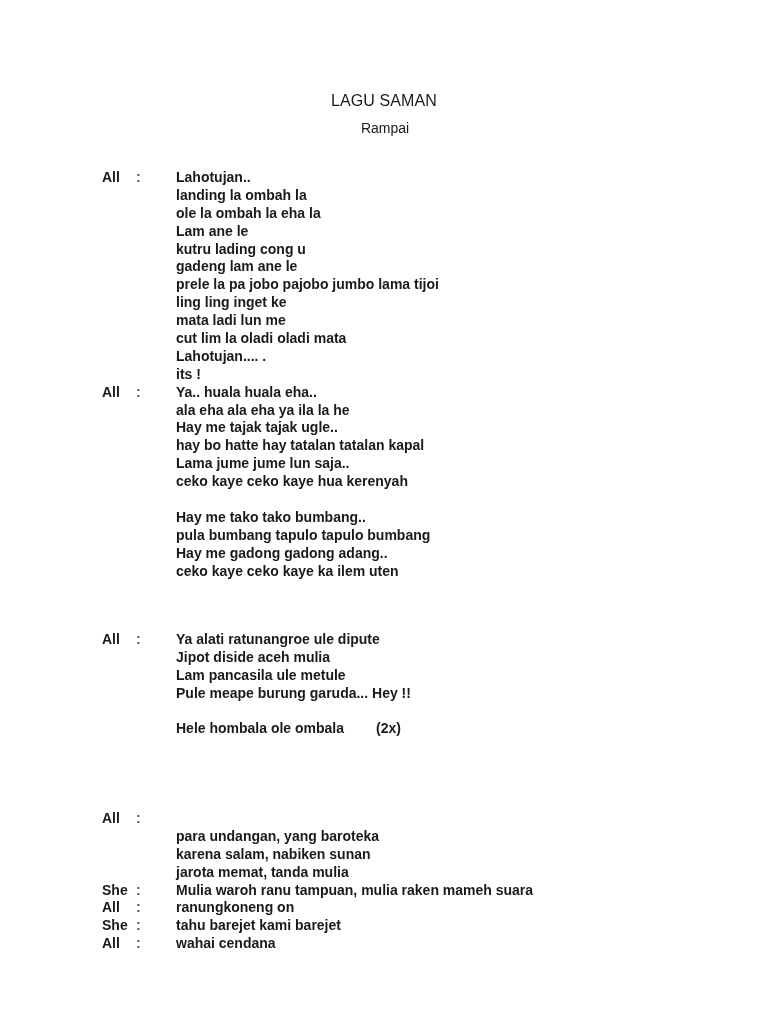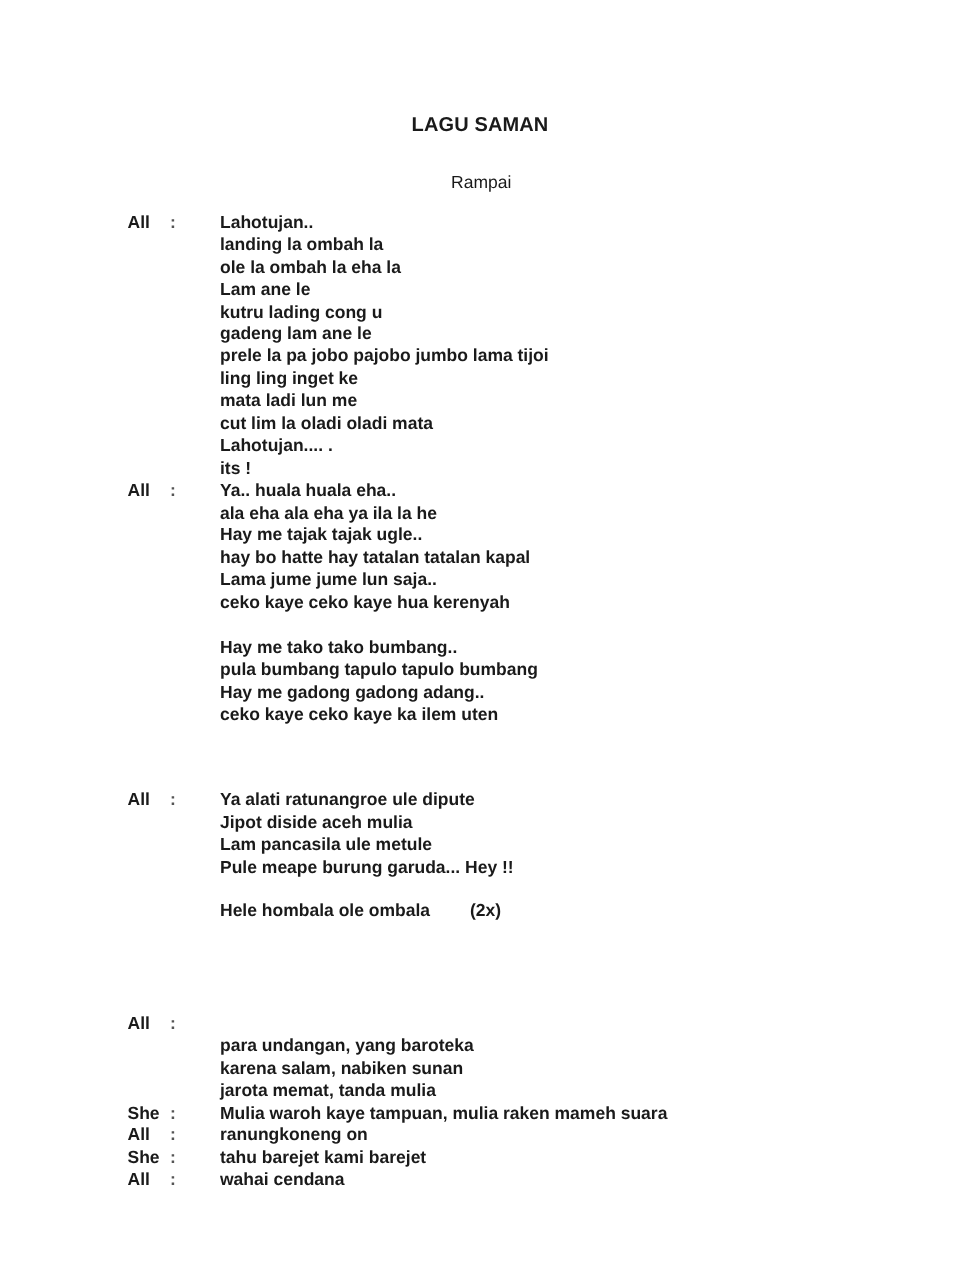--- a/index.html
+++ b/index.html
@@ -1,20 +1,20 @@
 <!DOCTYPE html>
 <html><head>
 <meta charset="utf-8">
 <style>
   html, body { margin: 0; padding: 0; background: #ffffff; }
   body { width: 768px; height: 1024px; position: relative; overflow: hidden;
          font-family: "Liberation Sans", "DejaVu Sans", sans-serif; color: #1a1a1a; }
   .title { position: absolute; left: 0; width: 768px; top: 92px; text-align: center;
-           font-weight: bold; font-size: 16px; letter-spacing: 0.1px; }
-  .subtitle { position: absolute; left: 0; width: 768px; top: 137px; text-align: center;
+           font-weight: normal; font-size: 16px; letter-spacing: 0.1px; }
+  .subtitle { position: absolute; left: 0; width: 768px; top: 120px; text-align: center;
               font-size: 14px; padding-left: 2px; box-sizing: border-box; }
   .section { position: absolute; left: 0; width: 768px; font-weight: bold; }
   .row { position: relative; height: 17.9px; font-size: 14px; line-height: 17.9px; white-space: nowrap; }
   .speaker { position: absolute; left: 102px; top: 0; }
   .colon { position: absolute; left: 136px; top: 0; color: #555; }
   .lyric { position: absolute; left: 160px; top: 0; margin-left: 16px; }
   .note { position: absolute; left: 376px; top: 0; }
 </style>
 </head>
 <body>
@@ -189,21 +189,21 @@
         <span class="lyric">karena salam, nabiken sunan</span>
       </div>
       <div class="row">
         <span class="speaker"></span>
         <span class="colon"></span>
         <span class="lyric">jarota memat, tanda mulia</span>
       </div>
       <div class="row">
         <span class="speaker">She</span>
         <span class="colon">:</span>
-        <span class="lyric">Mulia waroh kaye tampuan, mulia raken mameh suara</span>
+        <span class="lyric">Mulia waroh ranu tampuan, mulia raken mameh suara</span>
       </div>
       <div class="row">
         <span class="speaker">All</span>
         <span class="colon">:</span>
         <span class="lyric">ranungkoneng on</span>
       </div>
       <div class="row">
         <span class="speaker">She</span>
         <span class="colon">:</span>
         <span class="lyric">tahu barejet kami barejet</span>

